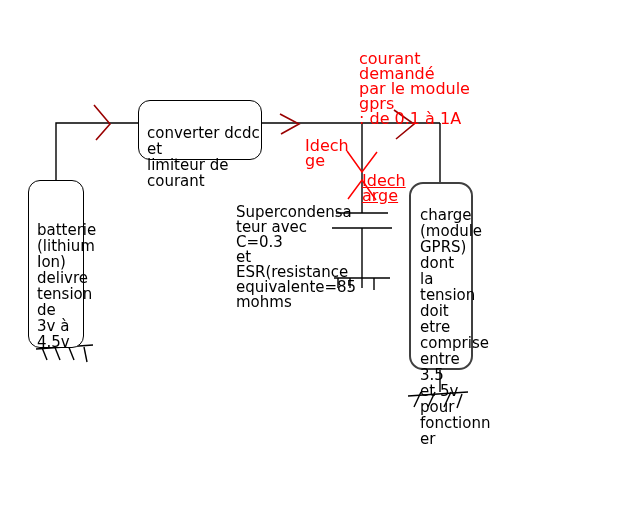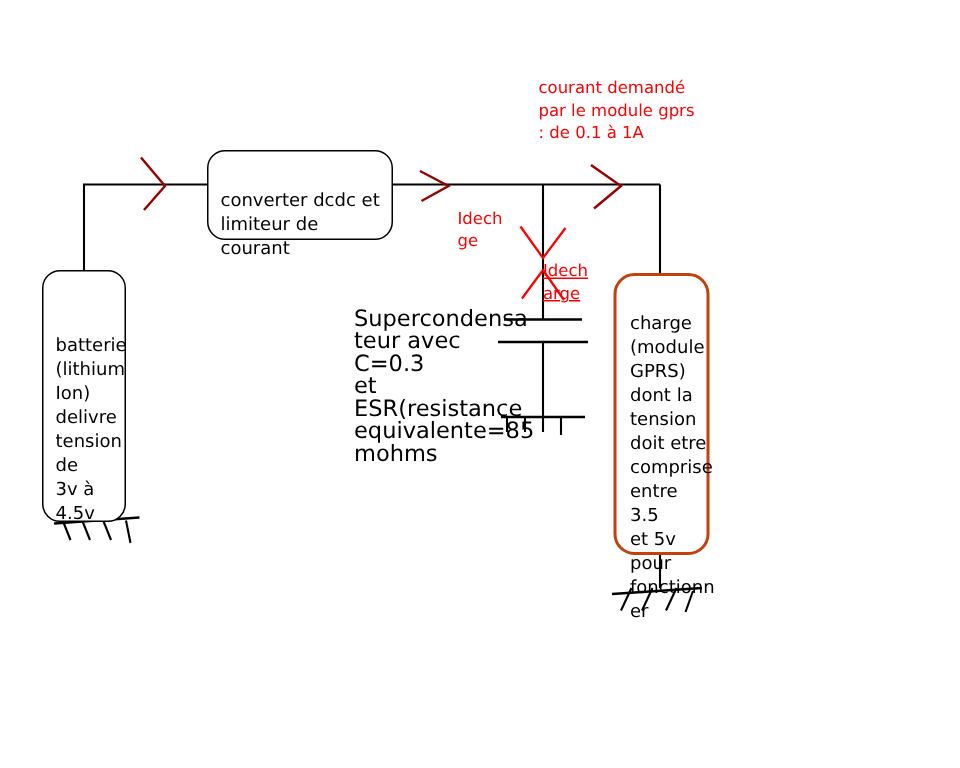--- a/index.html
+++ b/index.html
@@ -22,26 +22,26 @@
     width: 640px;
     height: 512px;
   }
   .box {
     position: absolute;
     box-sizing: border-box;
     border: 1px solid #000000;
     border-radius: 12px;
     background: #ffffff;
     color: #000000;
-    font-size: 12px;
+    font-size: 15px;
     line-height: 16px;
     white-space: pre-line;
   }
   .box.thick {
-    border: 2px solid #c2410c;
+    border: 2px solid #404040;
     border-radius: 14px;
   }
   .box-text {
     display: block;
     white-space: pre-line;
   }
   #converter-box {
     left: 138px;
     top: 100px;
     width: 124px;
@@ -58,21 +58,21 @@
   #charge-box {
     left: 409px;
     top: 182px;
     width: 64px;
     height: 188px;
     padding: 7px 0 0 9px;
   }
   .note {
     position: absolute;
     color: #ff0000;
-    font-size: 11px;
+    font-size: 16px;
     line-height: 15px;
     white-space: pre-line;
   }
   #note-courant {
     left: 359px;
     top: 51px;
     width: 130px;
   }
   #label-icharge {
     left: 305px;

